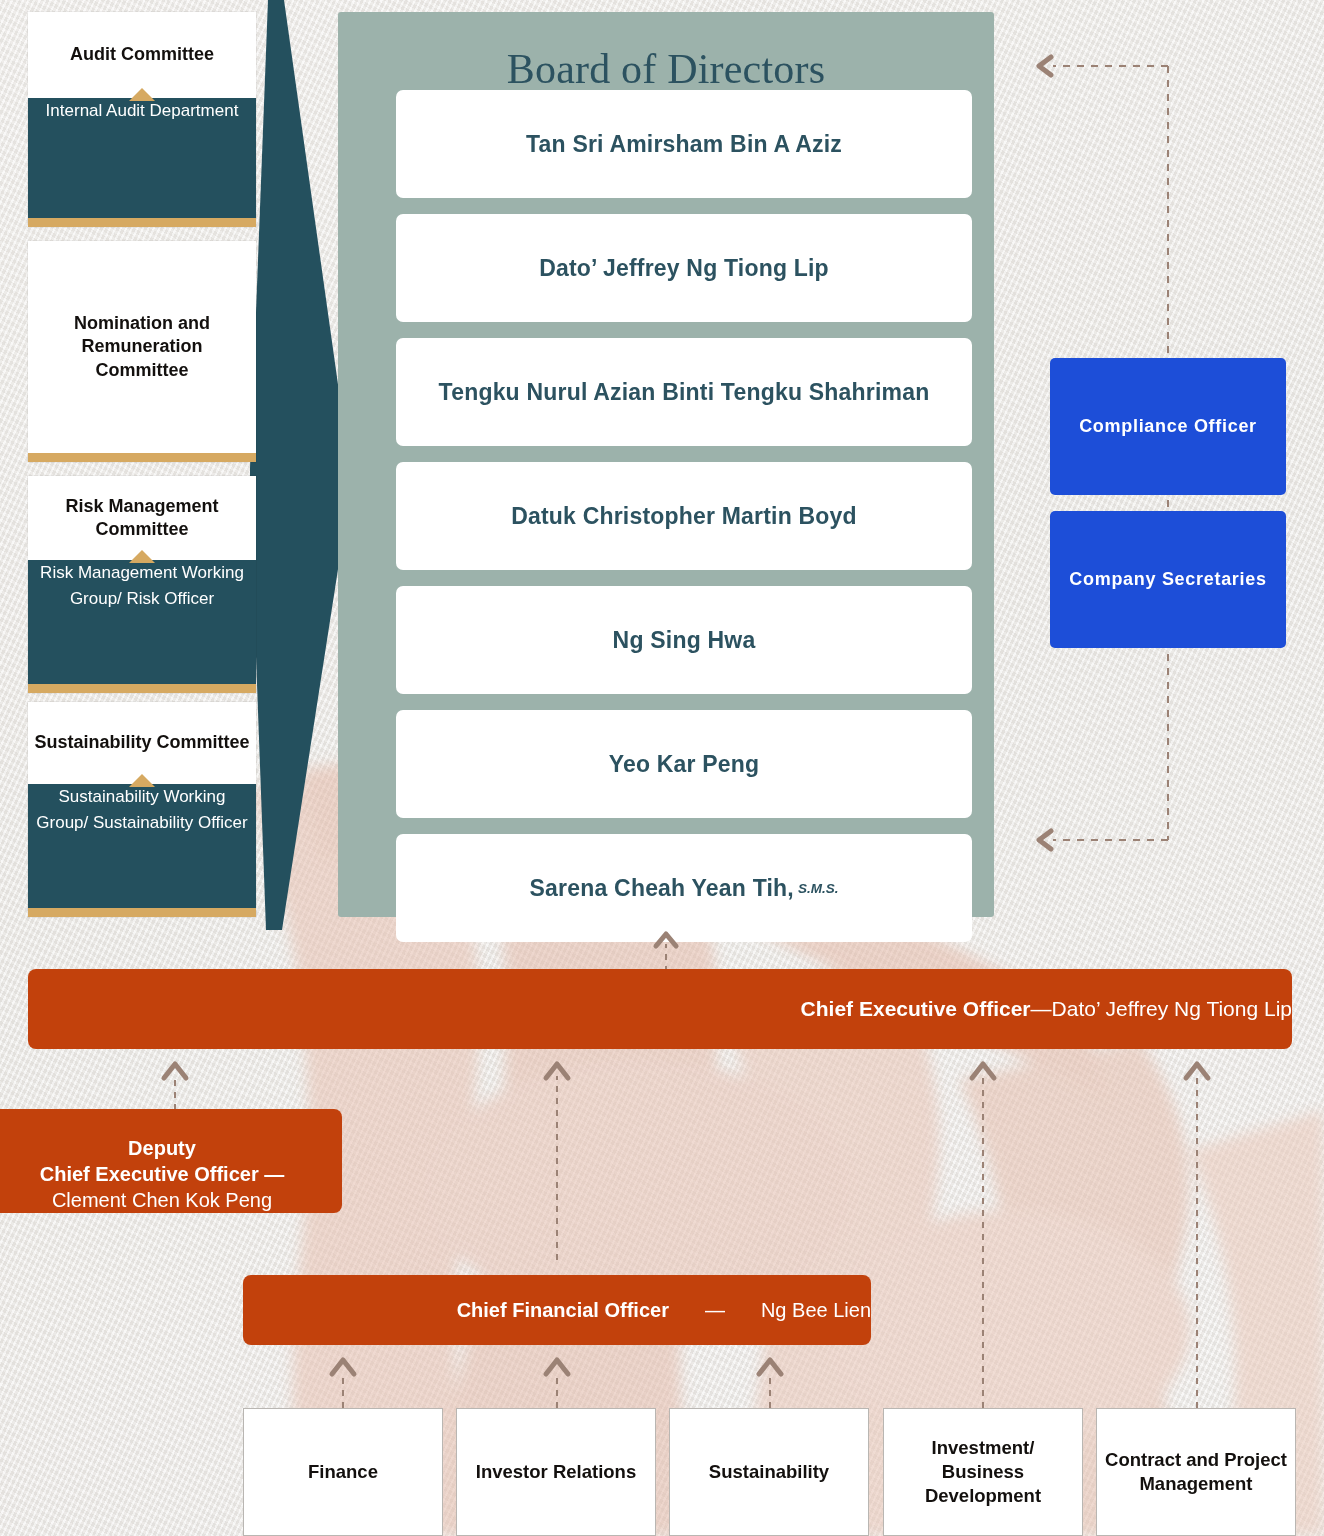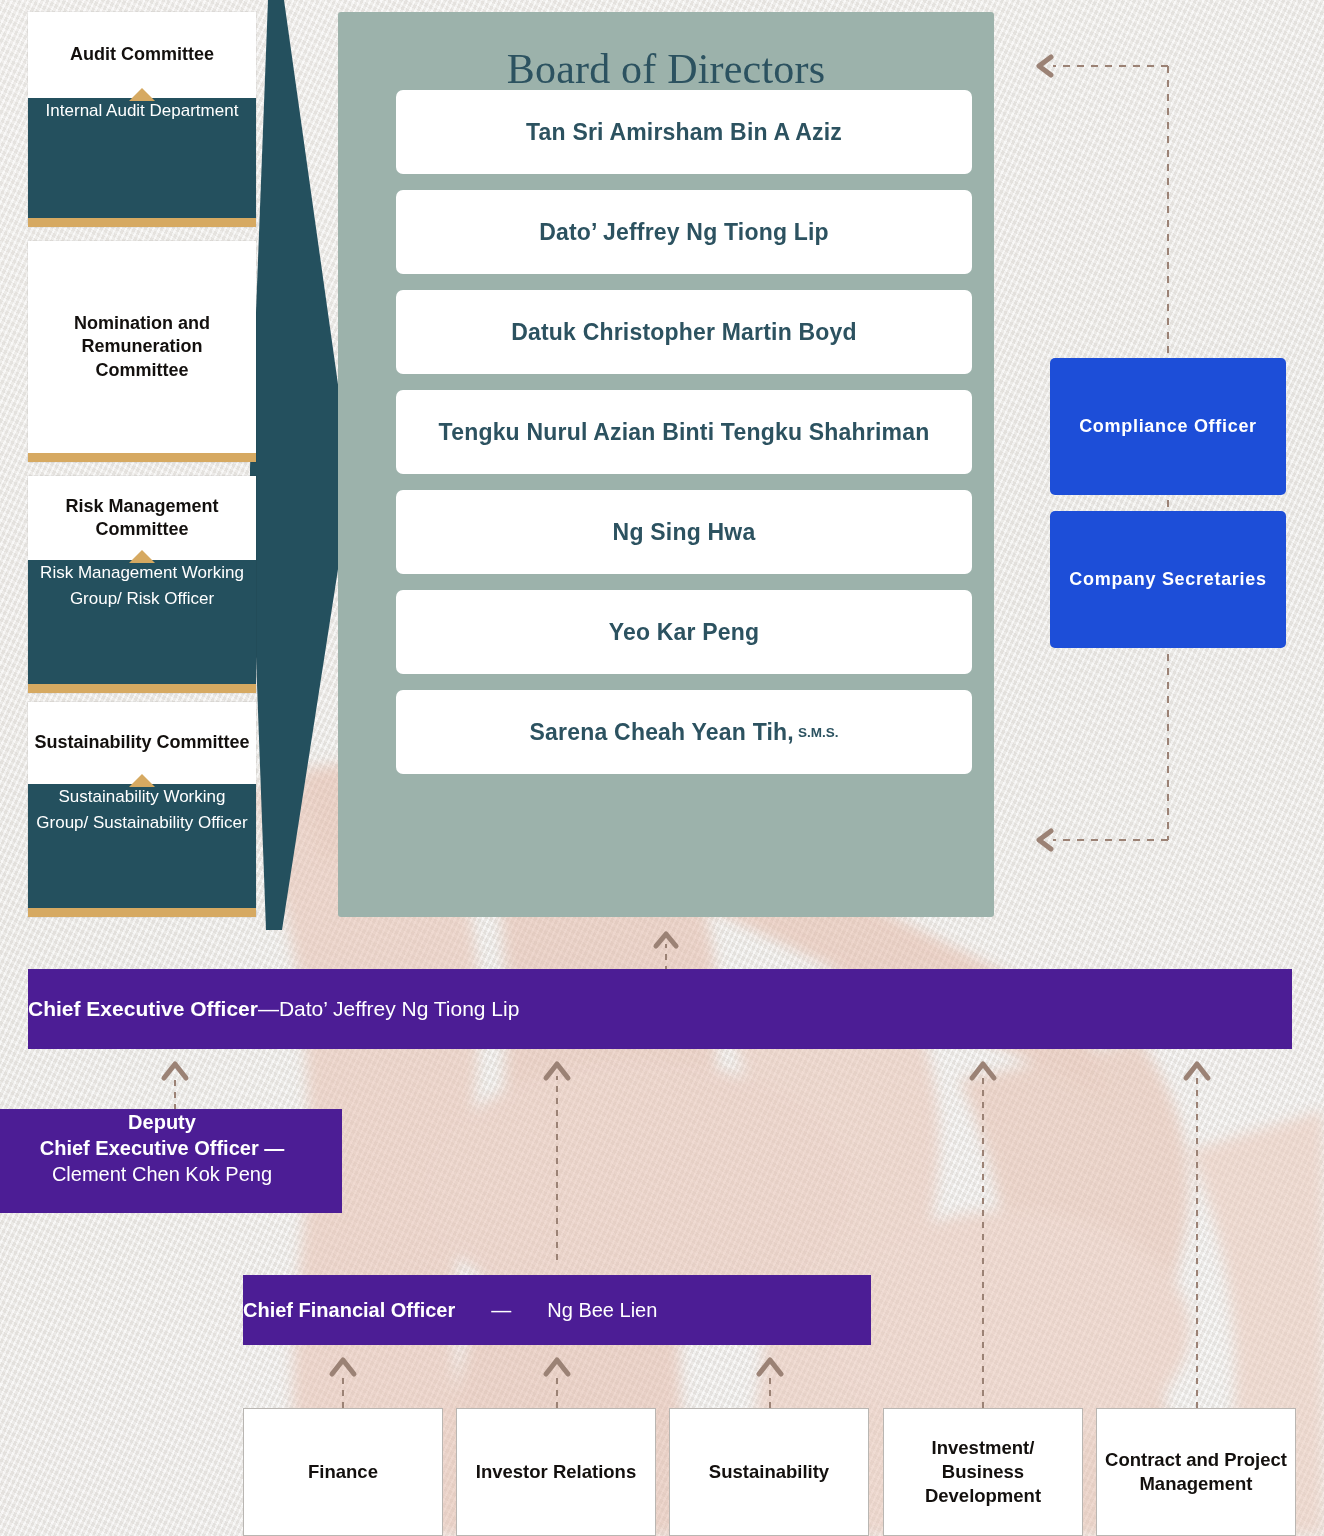--- a/index.html
+++ b/index.html
@@ -94,36 +94,37 @@
     font-size: 42px;
     color: #2c5260;
     text-align: center;
     line-height: 1;
     padding-top: 36px;
     letter-spacing: .2px;
   }
   .director-card {
     background: #fff;
     border-radius: 7px;
-    height: 84px;
+    height: 108px;
     margin-bottom: 16px;
     display: flex;
     align-items: center;
     justify-content: center;
     text-align: center;
     margin-left: 36px;
   }
   .director-name {
     font-size: 23px;
     font-weight: bold;
     color: #2c5260;
     letter-spacing: .2px;
   }
   .director-suffix {
     font-size: 13.5px;
+    font-style: italic;
     font-weight: bold;
     color: #2c5260;
     vertical-align: sub;
     margin-left: 4px;
   }
 
   
   .tan-box {
     position: absolute;
     left: 1050px;
@@ -138,26 +139,26 @@
     text-align: center;
     display: flex;
     align-items: center;
     justify-content: center;
     z-index: 7;
   }
 
   
   .pink-bar {
     position: absolute;
-    background: #4c1d95;
-    border-radius: 0;
+    background: #c2410c;
+    border-radius: 8px;
     color: #ffffff;
     display: flex;
     align-items: center;
-    justify-content: flex-start;
+    justify-content: flex-end;
     text-align: center;
     z-index: 7;
   }
   .role-strong { font-weight: bold; }
   .role-light  { font-weight: normal; }
 
   
   .dept-box {
     position: absolute;
     top: 1408px;
@@ -249,24 +250,24 @@
 <div id="board-panel">
   <div id="board-heading">Board of Directors</div>
 
   <div class="director-card">
     <span class="director-name">Tan Sri Amirsham Bin A Aziz</span>
   </div>
   <div class="director-card">
     <span class="director-name">Dato’ Jeffrey Ng Tiong Lip</span>
   </div>
   <div class="director-card">
+    <span class="director-name">Tengku Nurul Azian Binti Tengku Shahriman</span>
+  </div>
+  <div class="director-card">
     <span class="director-name">Datuk Christopher Martin Boyd</span>
-  </div>
-  <div class="director-card">
-    <span class="director-name">Tengku Nurul Azian Binti Tengku Shahriman</span>
   </div>
   <div class="director-card">
     <span class="director-name">Ng Sing Hwa</span>
   </div>
   <div class="director-card">
     <span class="director-name">Yeo Kar Peng</span>
   </div>
   <div class="director-card">
     <span class="director-name">Sarena Cheah Yean Tih,</span>
       <span class="director-suffix">S.M.S.</span>

